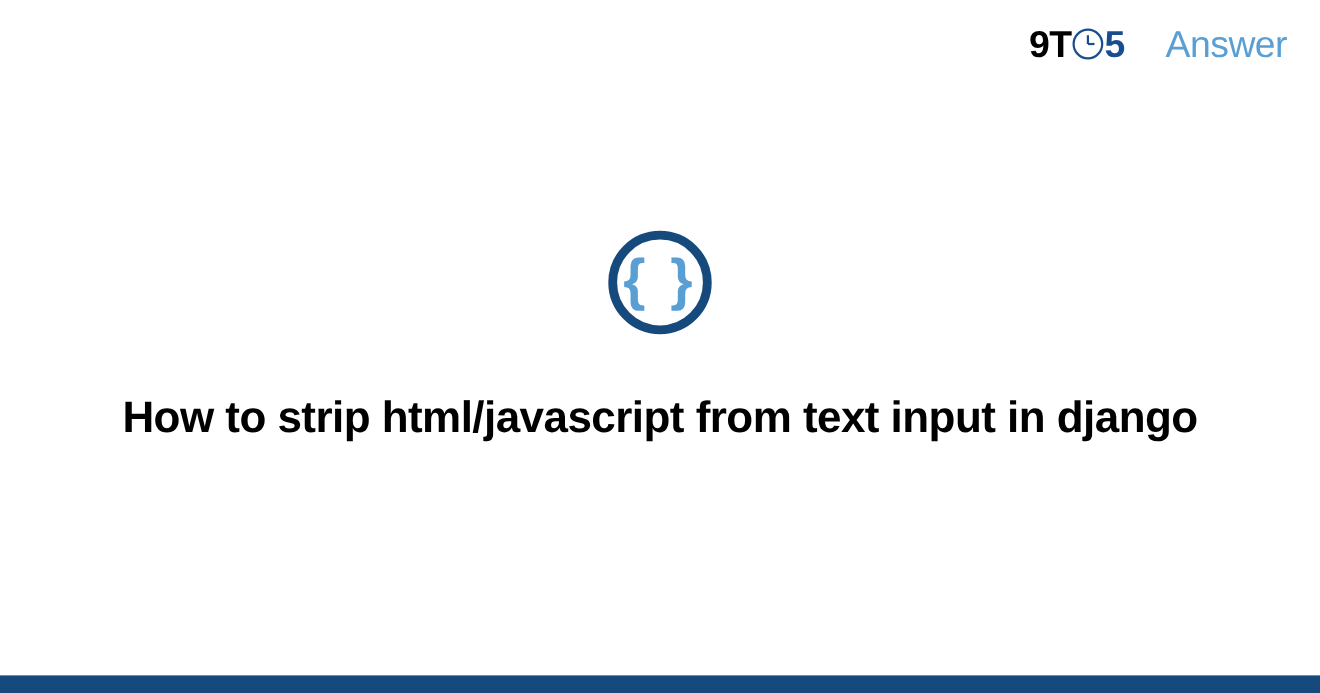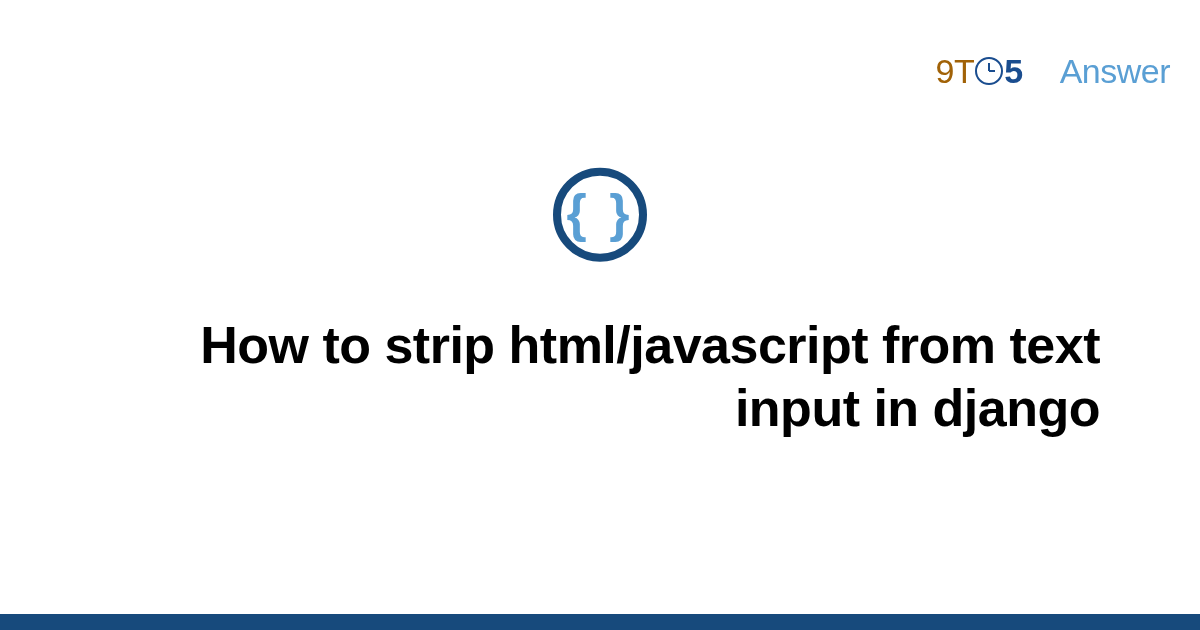--- a/index.html
+++ b/index.html
@@ -19,23 +19,22 @@
       position: absolute;
       top: 22px;
       right: 30px;
       display: flex;
       align-items: baseline;
       font-size: 34px;
       font-weight: 500;
       letter-spacing: -0.5px;
     }
     .logo-9t {
-      color: #a16207;
-      font-weight: 400;
-      margin-top: 30px;
+      color: #000000;
+      font-weight: 700;
     }
     .logo-clock {
       display: inline-flex;
       align-items: center;
       justify-content: center;
       width: 28px;
       height: 28px;
       border: 2.5px solid #1a4d8f;
       border-radius: 50%;
       position: relative;
@@ -94,21 +93,21 @@
     .category-icon-inner {
       font-size: 52px;
       font-weight: 700;
       color: #5a9fd4;
       letter-spacing: 4px;
       font-family: "Helvetica Neue", Arial, sans-serif;
       line-height: 1;
       transform: translateY(-2px);
     }
     .title {
-      font-size: 52px;
+      font-size: 40px;
       font-weight: 700;
       color: #000000;
       text-align: right;
       line-height: 1.22;
       letter-spacing: -0.5px;
       max-width: 1000px;
     }
     .bottom-bar {
       position: absolute;
       bottom: 0;

